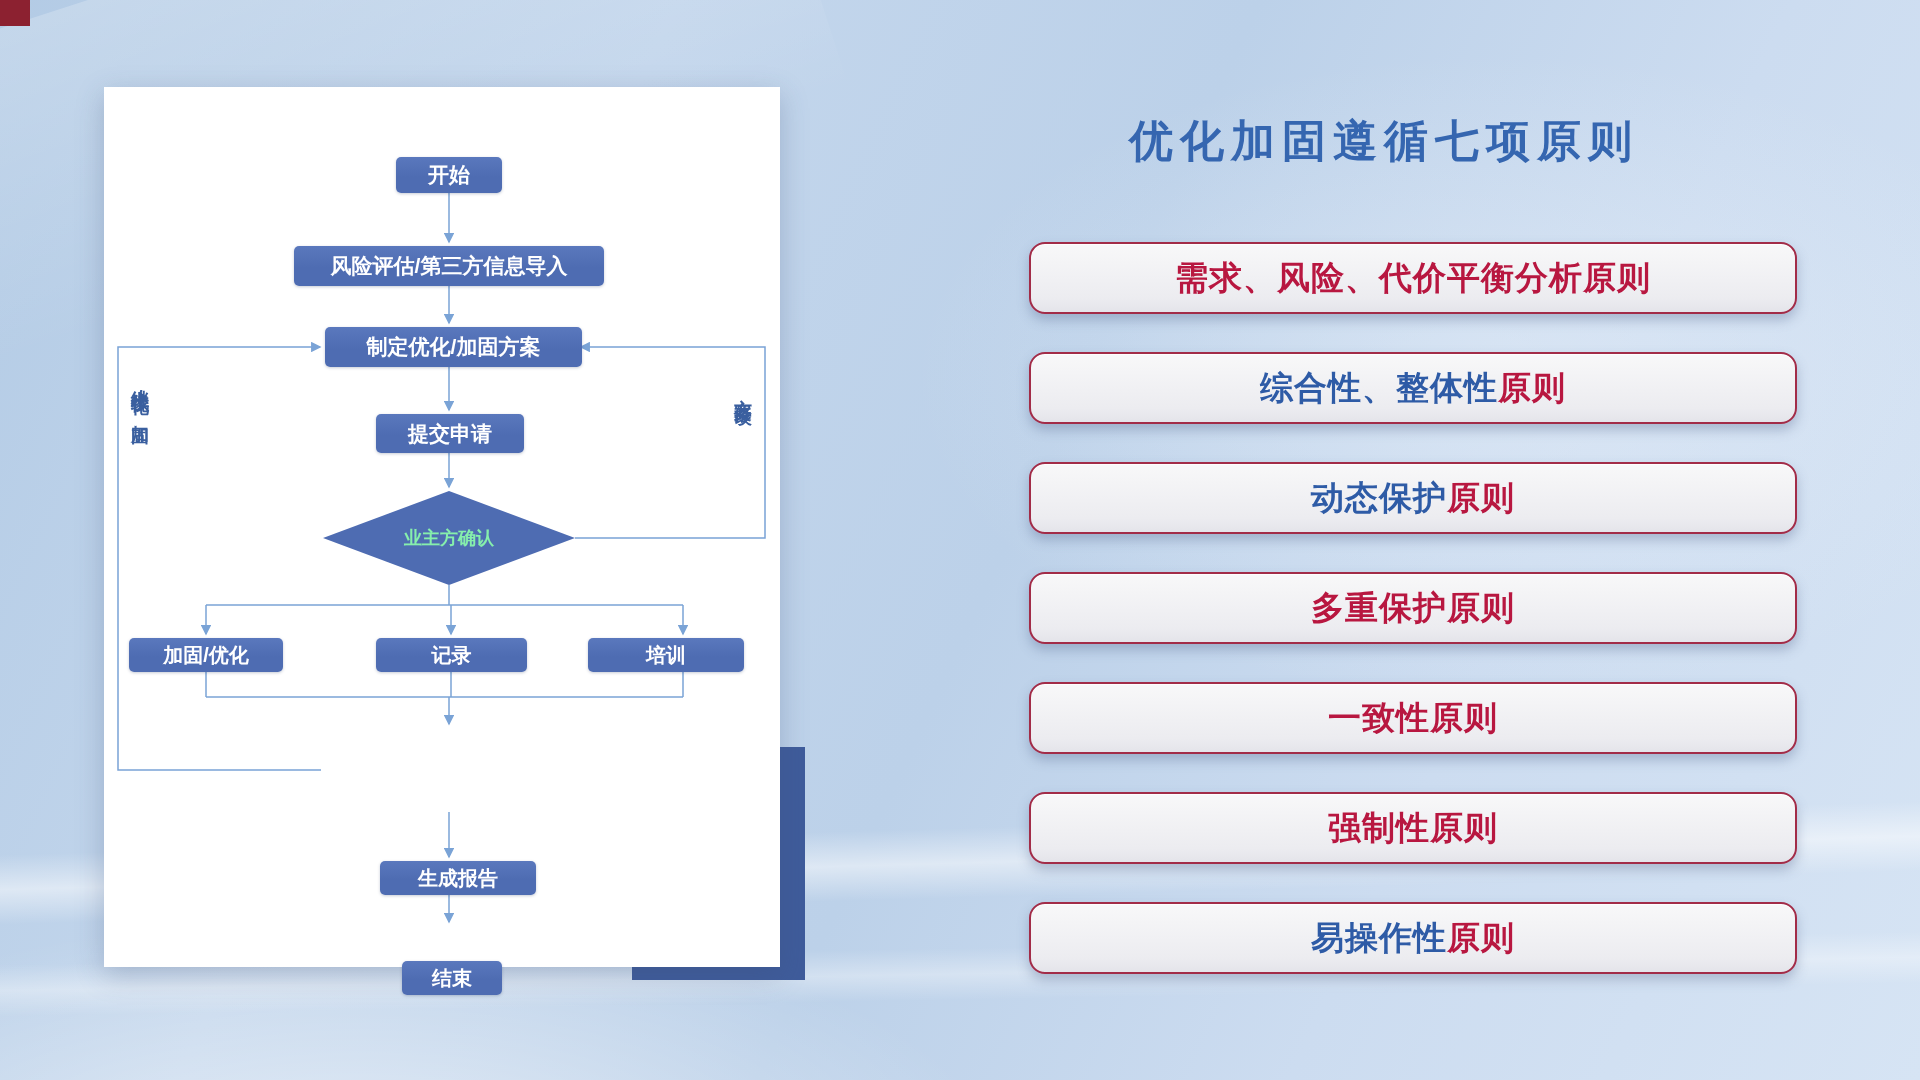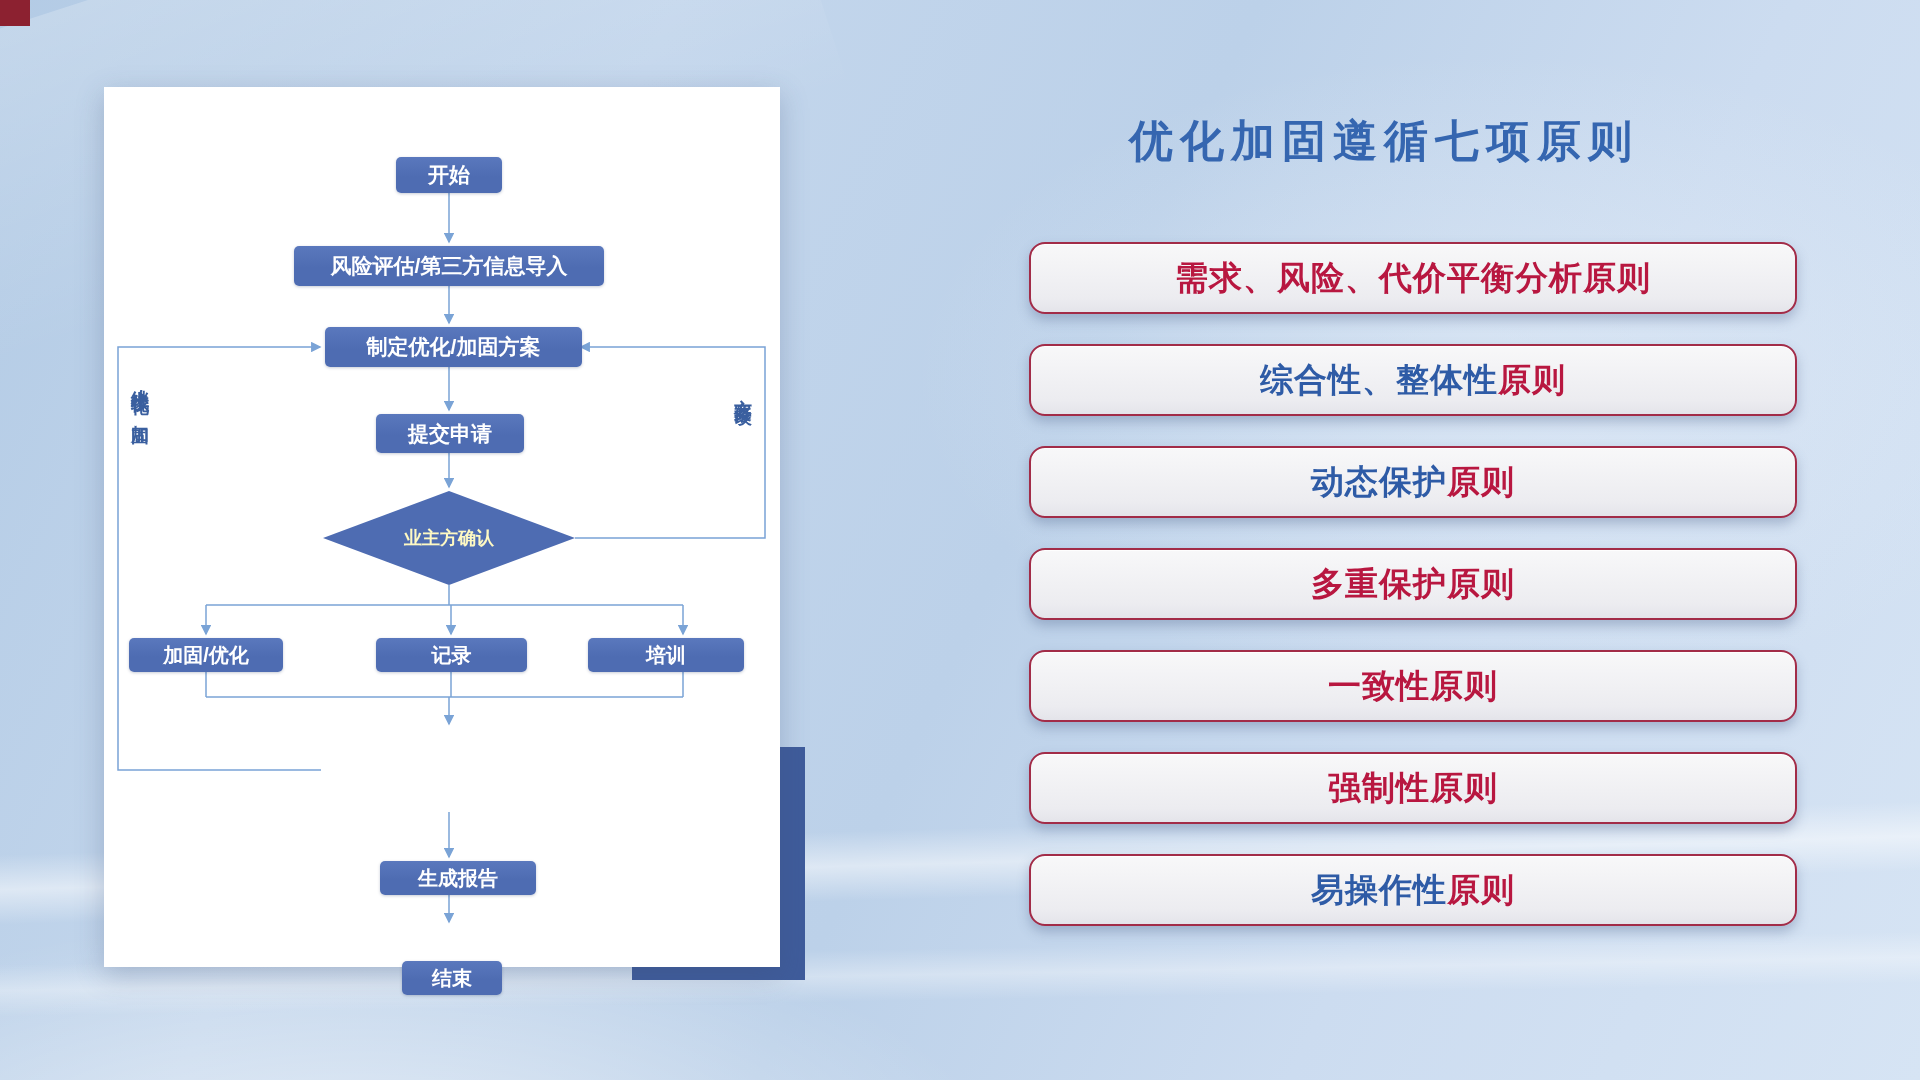--- a/index.html
+++ b/index.html
@@ -33,31 +33,31 @@
   .connector-line { stroke:var(--flow-line,#7aa3d6); stroke-width:1.5; fill:none; }
   #arrowhead path { fill:var(--flow-line,#7aa3d6); }
 
   .node { position:absolute; background:linear-gradient(180deg,#5a78bd 0%,var(--node-fill,#4e6cb2) 55%);
           color:#fff; font-weight:bold; font-size:21px; border-radius:5px;
           display:flex; align-items:center; justify-content:center;
           box-shadow:0 1px 3px rgba(30,50,90,0.25); white-space:nowrap; }
   .node.small { font-size:20px; }
   .diamond { position:absolute; background:var(--node-fill,#4e6cb2);
              clip-path:polygon(50% 0,100% 50%,50% 100%,0 50%);
-             color:#fef9c3; font-weight:bold; font-size:18px;
+             color:#86efac; font-weight:bold; font-size:18px;
              display:flex; align-items:center; justify-content:center; white-space:nowrap; }
   .vlabel { position:absolute; writing-mode:vertical-rl; text-orientation:upright;
             color:var(--flow-label,#3a5f9f); font-weight:bold; font-size:18px;
             letter-spacing:3px; white-space:nowrap; }
 
   .page-title { position:absolute; left:1000px; top:112px; width:768px; z-index:3;
                 text-align:center; font-size:44px; font-weight:bold; letter-spacing:7px;
                 color:var(--title-blue,#3566b0); }
   .cards { position:absolute; left:1029px; top:242px; width:768px; z-index:3;
-           display:flex; flex-direction:column; gap:30px; }
+           display:flex; flex-direction:column; gap:38px; }
   .card { height:72px; border-radius:16px;
           background:linear-gradient(180deg,#f8f8f9 0%,#ececf0 80%,#e4e4ea 100%);
           border:2px solid var(--card-border,#a22c48);
           box-shadow:0 6px 12px rgba(80,100,140,0.35), inset 0 1px 0 rgba(255,255,255,0.85);
           display:flex; align-items:center; justify-content:center;
           font-size:33px; font-weight:bold; letter-spacing:1px; white-space:nowrap; }
 </style>
 </head>
 <body>
 

